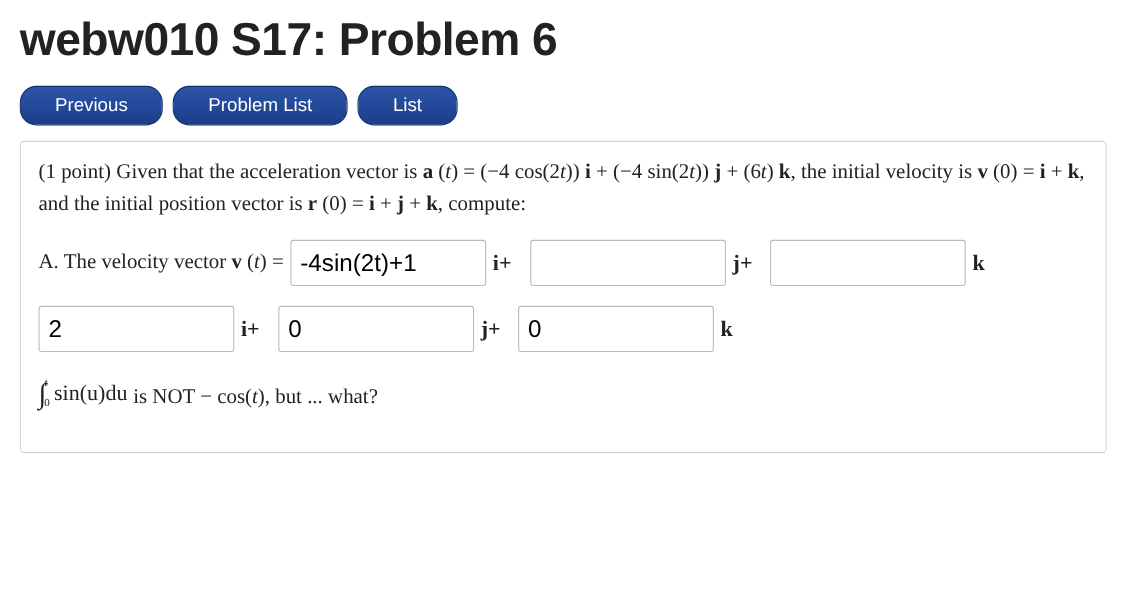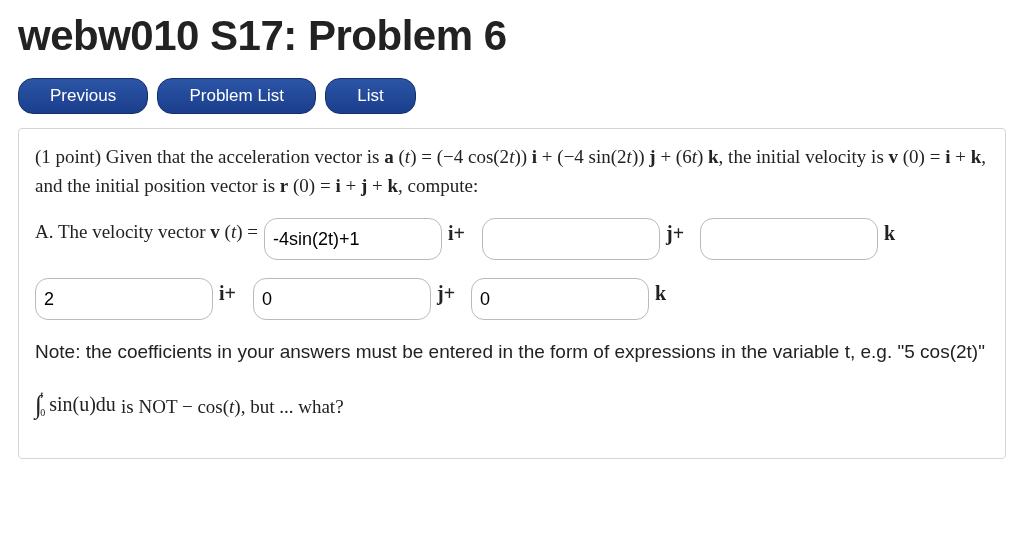--- a/index.html
+++ b/index.html
@@ -37,32 +37,32 @@
     border-radius: 4px;
     padding: 14px 16px 16px 16px;
     line-height: 1.5;
   }
   .problem-box p {
     margin: 0 0 18px 0;
   }
   .row {
     margin-bottom: 18px;
     display: flex;
-    align-items: flex-start;
+    align-items: center;
     flex-wrap: nowrap;
     gap: 6px;
   }
   .row .lead {
     white-space: nowrap;
   }
   input.ans {
-    font-size: 18px;
+    font-size: 22px;
     padding: 5px 8px;
     border: 1px solid #bbb;
-    border-radius: 13px;
+    border-radius: 3px;
     height: 30px;
     width: 160px;
     box-sizing: content-box;
   }
   .vec-label {
     font-family: Georgia, 'Times New Roman', serif;
     font-weight: bold;
     font-size: 20px;
     white-space: nowrap;
     min-width: 28px;
@@ -143,21 +143,20 @@
 
   <div class="row">
     <input class="ans" type="text" value="2" style="">
     <span class="vec-label">i+</span>
     <input class="ans" type="text" value="0" style="">
     <span class="vec-label">j+</span>
     <input class="ans" type="text" value="0" style="">
     <span class="vec-label">k</span>
   </div>
 
-  <p class="note">Note: the coefficients in your answers must be entered in the form of expressions in the variable t, e.g. "5 cos(2t)"</p>
 
   <p class="reminder">
     <span class="integral">
       <span class="sym">∫</span>
       <span class="lims">
         <span class="up">t</span>
         <span class="lo">0</span>
       </span>
       <span>sin(<span class="it">u</span>)<span class="it">du</span></span>
     </span>

